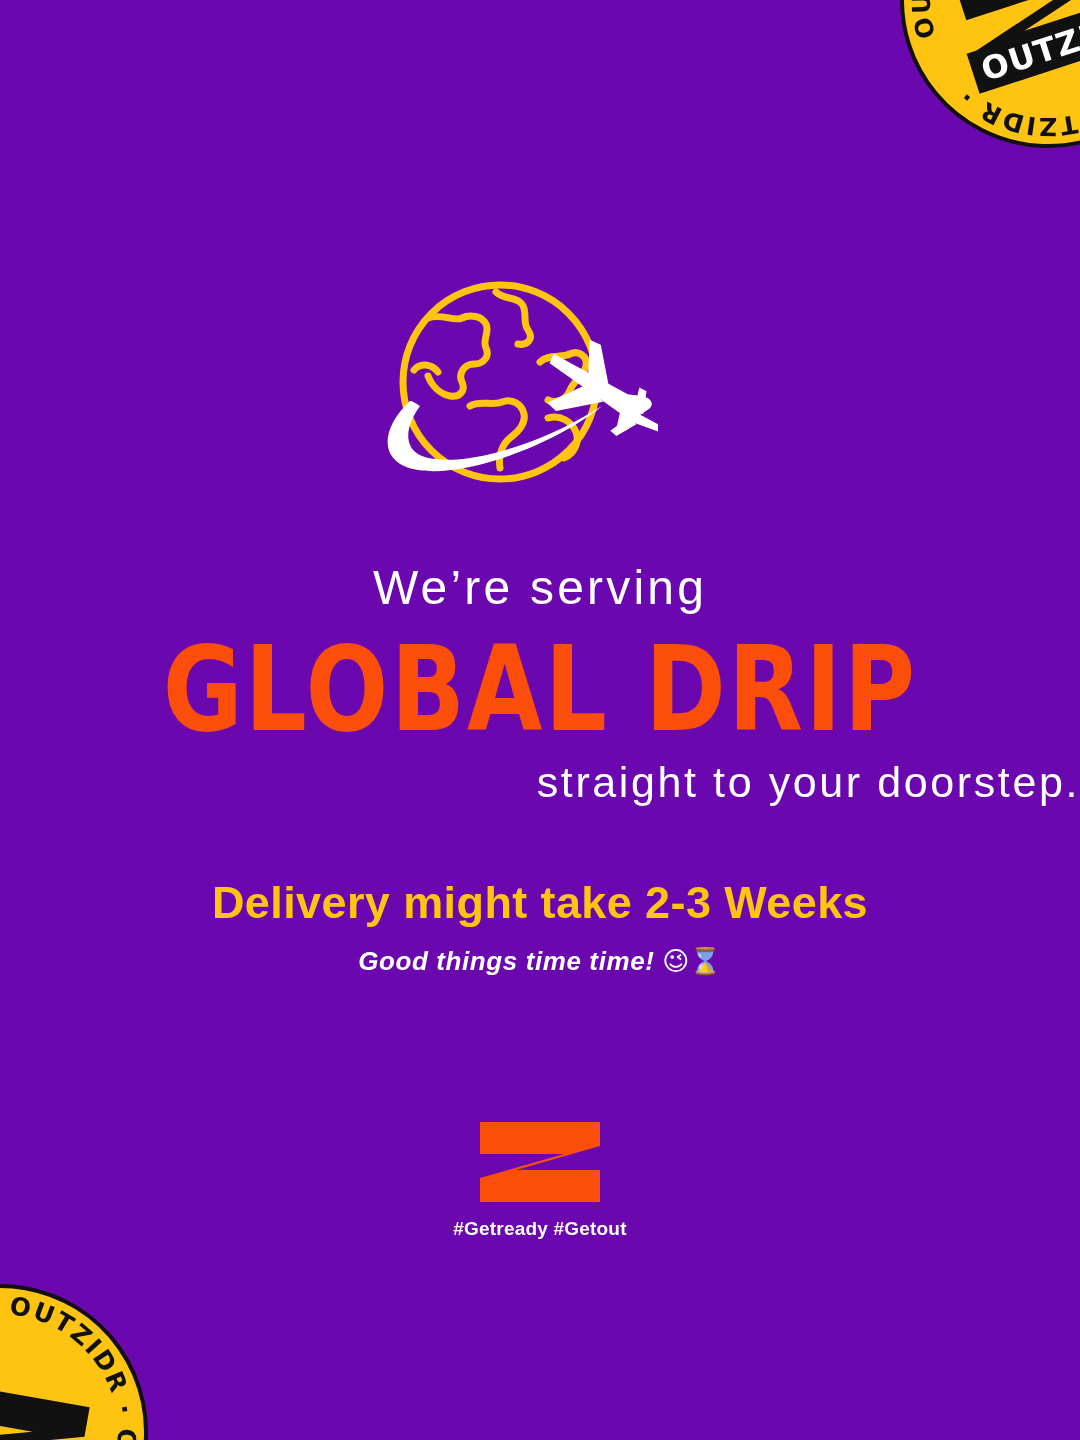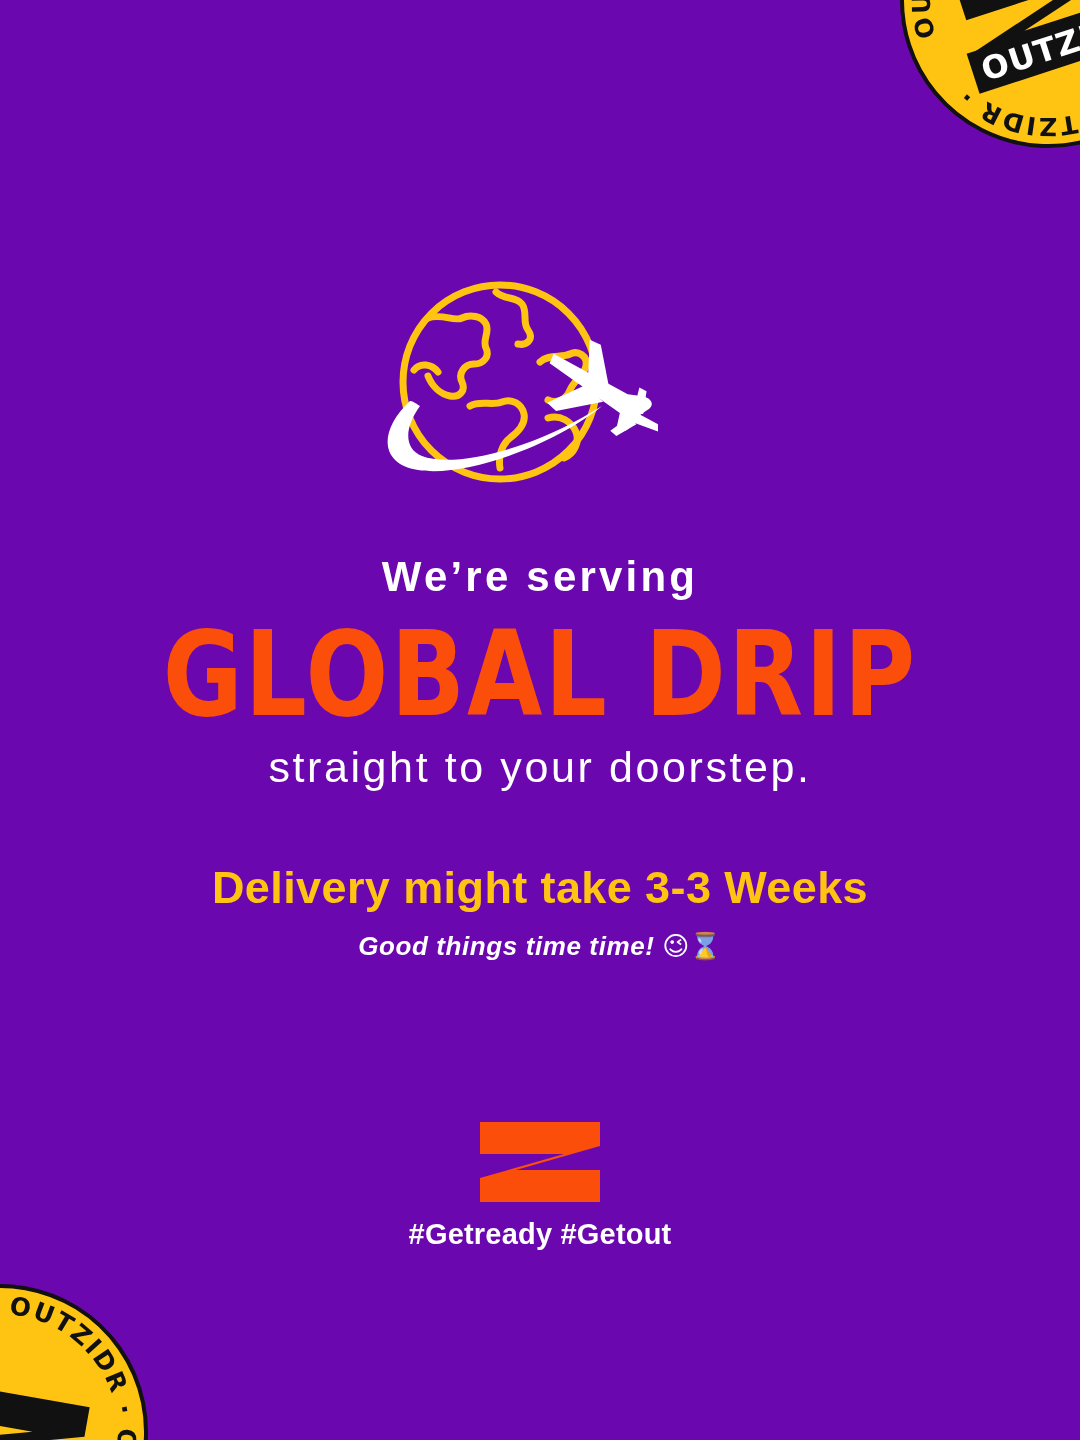--- a/index.html
+++ b/index.html
@@ -59,25 +59,25 @@
   #copy-block {
     position: absolute;
     left: 0;
     right: 0;
     top: 548px;
     text-align: center;
   }
 
   #eyebrow-text {
     color: #FFFFFF;
-    font-size: 42px;
-    font-weight: 700;
+    font-size: 48px;
+    font-weight: 400;
     letter-spacing: 3.2px;
     line-height: 1.18;
-    margin: 4px;
+    margin: 12px;
   }
 
   #headline-text {
     color: #FA4E0A;
     font-family: "DejaVu Sans", sans-serif;
     font-size: 92px;
     font-weight: bold;
     letter-spacing: 2px;
     line-height: 1.0;
     margin: 14px 0 6px 0;
@@ -85,20 +85,21 @@
     transform-origin: center top;
   }
 
   #subheadline-text {
     color: #FFFFFF;
     font-size: 43px;
     font-weight: 300;
     letter-spacing: 2.6px;
     line-height: 1.2;
     margin: 34px 0 0 0;
+    text-align: right;
   }
 
   #delivery-note {
     color: #FFC412;
     font-size: 45px;
     font-weight: bold;
     letter-spacing: 0.4px;
     line-height: 1.2;
     margin: 68px 0 0 0;
   }
@@ -127,21 +128,21 @@
     text-align: center;
   }
   #brand-logo-mark {
     width: 124px;
     height: 84px;
     margin: 0 auto;
     display: block;
   }
   #hashtags-text {
     color: #FFFFFF;
-    font-size: 29px;
+    font-size: 19px;
     font-weight: bold;
     letter-spacing: 0.2px;
     margin: 14px 0 0 0;
   }
 </style>
 </head>
 <body>
 
 <div id="poster">
 
@@ -212,21 +213,21 @@
         <path d="M110 42 L102 20 L110 19 L120 40 Z"></path>
         <path d="M110 50 L102 72 L110 73 L120 52 Z"></path>
       </g>
     </svg>
   </div>
 
   <div id="copy-block">
     <p id="eyebrow-text">We’re serving</p>
     <p id="headline-text">GLOBAL DRIP</p>
     <p id="subheadline-text">straight to your doorstep.</p>
-    <p id="delivery-note">Delivery might take 3-3 Weeks</p>
+    <p id="delivery-note">Delivery might take 2-3 Weeks</p>
     <p id="reassurance-note">
       <span>Good things time time!</span>
       <span id="reassurance-emoji">😉⌛</span>
     </p>
   </div>
 
   <div id="footer-lockup">
     <svg id="brand-logo-mark" viewBox="0 0 124 84" xmlns="http://www.w3.org/2000/svg">
       <polygon fill="#FA4E0A" points="2,2 122,2 122,26 38,50 122,50 122,82 2,82 2,58 86,34 2,34"></polygon>
     </svg>

